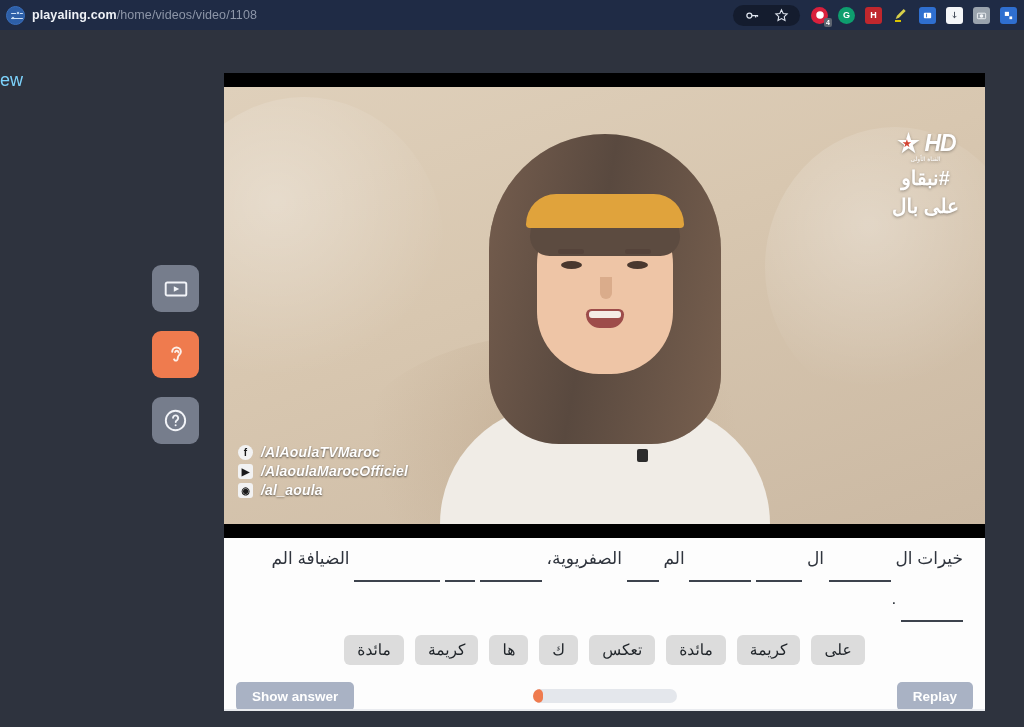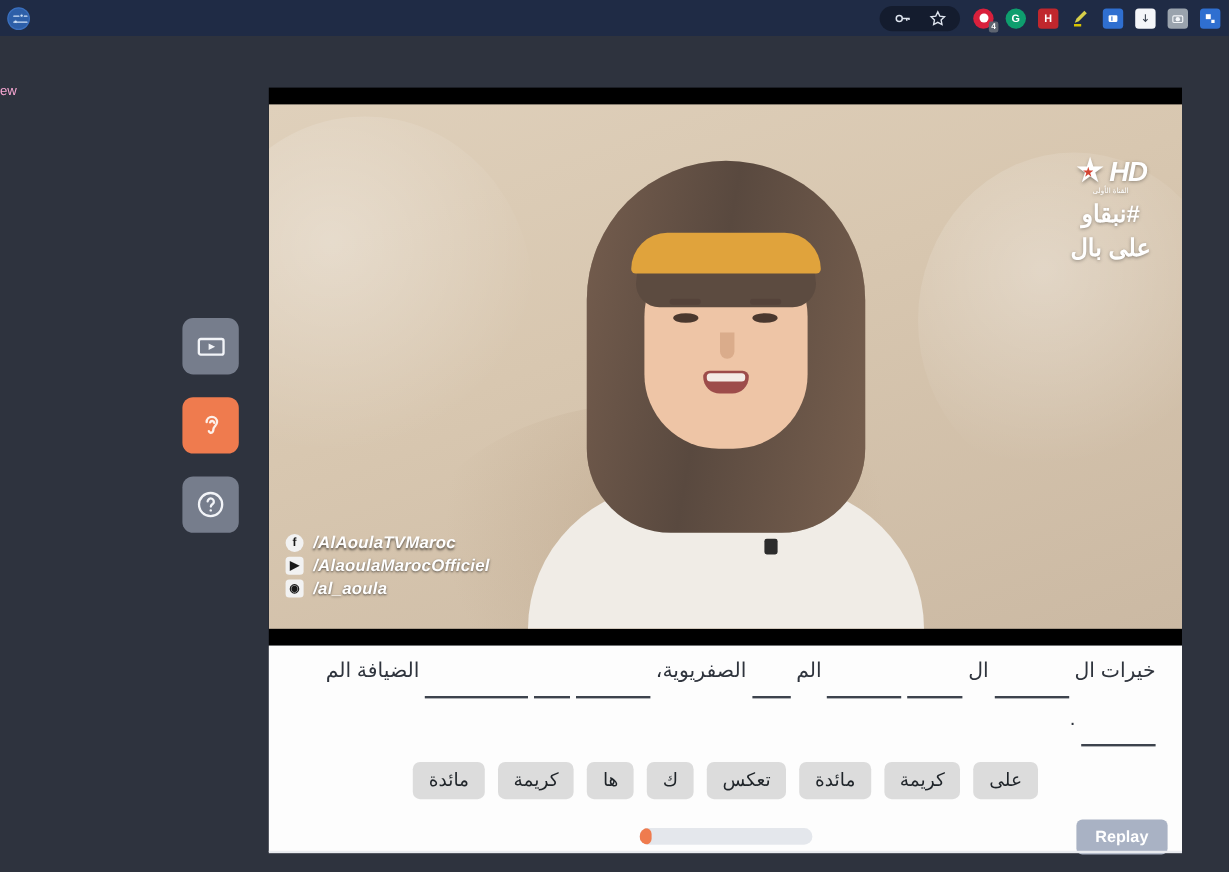--- a/index.html
+++ b/index.html
@@ -56,21 +56,21 @@
   .ext.gray-cam { background: #9aa3ad; }
   .ext.blue-2 { background: #2f6fd0; }
   .badge {
     position: absolute; right: -4px; bottom: -3px; background: #5d6470;
     color: #fff; font-size: 7px; line-height: 9px; border-radius: 2px;
     padding: 0 2px; font-weight: 700;
   }
 
   
   .rail-label {
-    position: absolute; left: 0; top: 70px; font-size: 11px; color: #f9a8d4;
+    position: absolute; left: 0; top: 70px; font-size: 18px; color: #7dd3fc;
   }
   .side-tools { position: absolute; left: 152px; top: 265px; display: flex; flex-direction: column; gap: 19px; }
   .tool {
     width: 47px; height: 47px; border-radius: 9px; background: #767d8c;
     display: flex; align-items: center; justify-content: center;
   }
   .tool.active { background: #ef7b4e; }
 
   
   .player { position: absolute; left: 224px; top: 73px; width: 761px; }
@@ -184,20 +184,21 @@
 <body>
 
 <div id="app">
 
   <div class="browser-bar">
     <div class="url-wrap">
       <div class="favicon">
         <span class="fav-dot d1"></span>
           <span class="fav-dot d2"></span>
       </div>
+      <div class="url-text"><b>playaling.com</b><span>/home/videos/video/1108</span></div>
     </div>
     <div class="omni-right">
       <div class="pill">
         <span class="icon-btn">
           <svg width="15" height="15" viewBox="0 0 24 24" fill="none" stroke="#dfe5ef" stroke-width="2">
             <circle cx="7" cy="12" r="4"></circle>
               <path d="M11 12h10M17 12v3M20 12v2"></path>
           </svg>
         </span>
         <span class="icon-btn">
@@ -339,20 +340,21 @@
         <div class="chip">كريمة</div>
         <div class="chip">مائدة</div>
         <div class="chip">تعكس</div>
         <div class="chip">ك</div>
         <div class="chip">ها</div>
         <div class="chip">كريمة</div>
         <div class="chip">مائدة</div>
       </div>
 
     <div class="ex-bottom">
+      <button class="btn">Show answer</button>
       <div class="progress-wrap">
         <div class="progress-fill" style="width: 7%; background: rgb(239, 123, 78);"></div>
       </div>
       <div class="spacer"></div>
       <button class="btn">Replay</button>
     </div>
   </div>
   <div class="panel-edge"></div>
 
 </div>

